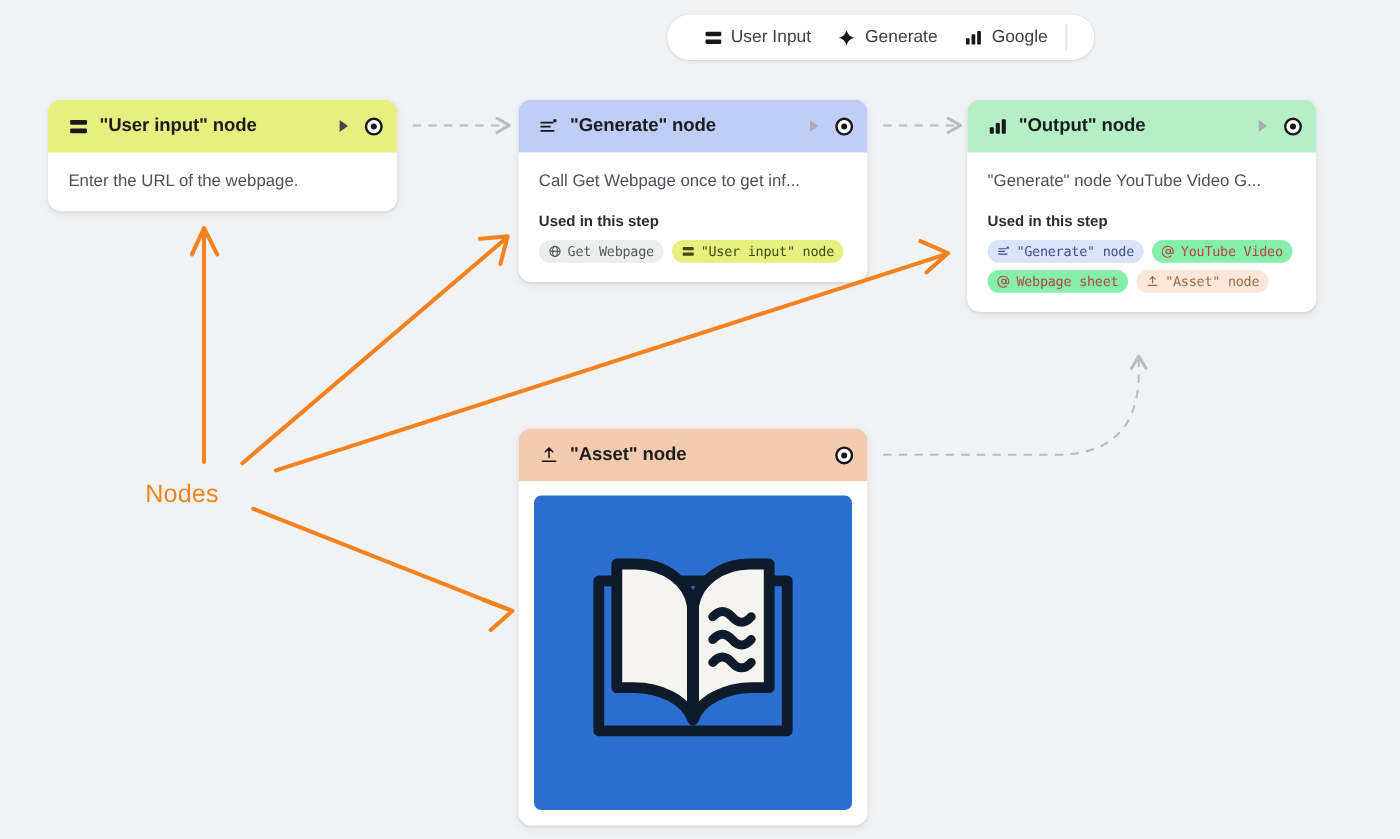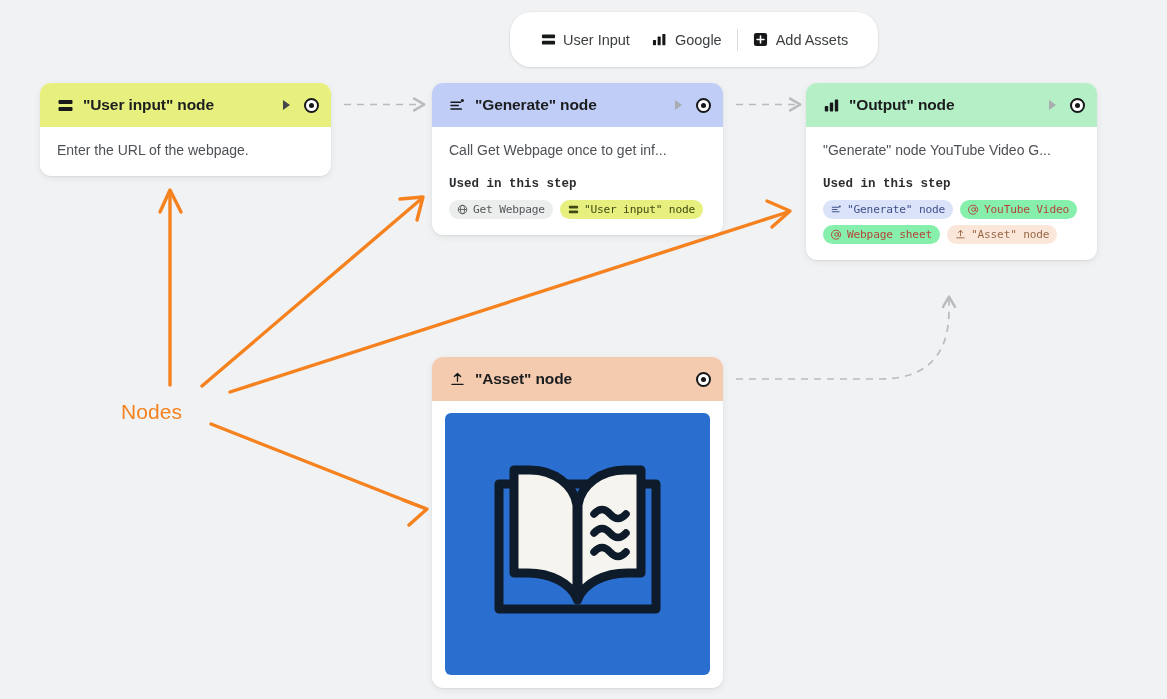--- a/index.html
+++ b/index.html
@@ -19,23 +19,23 @@
   
   #canvas {
     position: absolute;
     inset: 0;
     background: #f1f2f3;
   }
 
   
   #toolbar {
     position: absolute;
-    left: 510px;
+    left: 556px;
     top: 12px;
-    height: 55px;
+    height: 38px;
     display: flex;
     align-items: center;
     background: #ffffff;
     border-radius: 21px;
     padding: 0 19px;
     box-shadow: 0 1px 3px rgba(0,0,0,.10), 0 0 0 .5px rgba(0,0,0,.04);
     box-sizing: border-box;
     justify-content: center;
   }
   .tb-item {
@@ -117,21 +117,20 @@
     color: #4d5156;
     line-height: 1.35;
     white-space: nowrap;
     overflow: hidden;
   }
   .used-label {
     font-size: 12.5px;
     font-weight: 700;
     color: #2b2e31;
     margin-top: 17px;
-    font-family: Liberation Mono, monospace;
   }
   .chips {
     margin-top: 9px;
     display: flex;
     flex-wrap: wrap;
     gap: 6px 7px;
   }
   .chip {
     display: inline-flex;
     align-items: center;
@@ -361,37 +360,36 @@
         <svg width="15" height="15" viewBox="0 0 16 16">
           <rect x="1" y="2.6" width="14" height="4" rx="1" fill="#16181a"></rect>
           <rect x="1" y="9.4" width="14" height="4" rx="1" fill="#16181a"></rect>
         </svg>
       </span>
       <span>User Input</span>
     </div>
     <div class="tb-item">
       <span class="tb-ico">
         <svg width="15" height="15" viewBox="0 0 16 16">
+          <path d="M8 .8 C8.9 5 11 7.1 15.2 8 C11 8.9 8.9 11 8 15.2 C7.1 11 5 8.9 .8 8 C5 7.1 7.1 5 8 .8 Z" fill="#16181a"></path>
+        </svg>
+      </span>
+      <span>Generate</span>
+    </div>
+    <div class="tb-item">
+      <span class="tb-ico">
+        <svg width="15" height="15" viewBox="0 0 16 16">
           <rect x="1" y="8.4" width="3.3" height="5.6" rx=".6" fill="#16181a"></rect>
           <rect x="6" y="4.9" width="3.3" height="9.1" rx=".6" fill="#16181a"></rect>
           <rect x="11" y="2" width="3.3" height="12" rx=".6" fill="#16181a"></rect>
         </svg>
       </span>
       <span>Google</span>
     </div>
     <div class="tb-sep"></div>
-    <div class="tb-item">
-      <span class="tb-ico">
-        <svg width="15" height="15" viewBox="0 0 16 16">
-          <rect x="1" y="1" width="14" height="14" rx="2.4" fill="#16181a"></rect>
-          <path d="M8 4.3 V11.7 M4.3 8 H11.7" stroke="#ffffff" stroke-width="1.7" stroke-linecap="round"></path>
-        </svg>
-      </span>
-      <span>Add Assets</span>
-    </div>
   </div>
 
   <svg id="annot" viewBox="0 0 1167 699">
     <g stroke="#f5821f" stroke-width="3.4" fill="none" stroke-linecap="round" stroke-linejoin="round">
 
       <path d="M170 385 L170 192"></path>
       <path d="M160 212 L170 190 L181 212"></path>
 
       <path d="M202 386 L420 200"></path>
       <path d="M400 199 L423 197 L417 220"></path>

